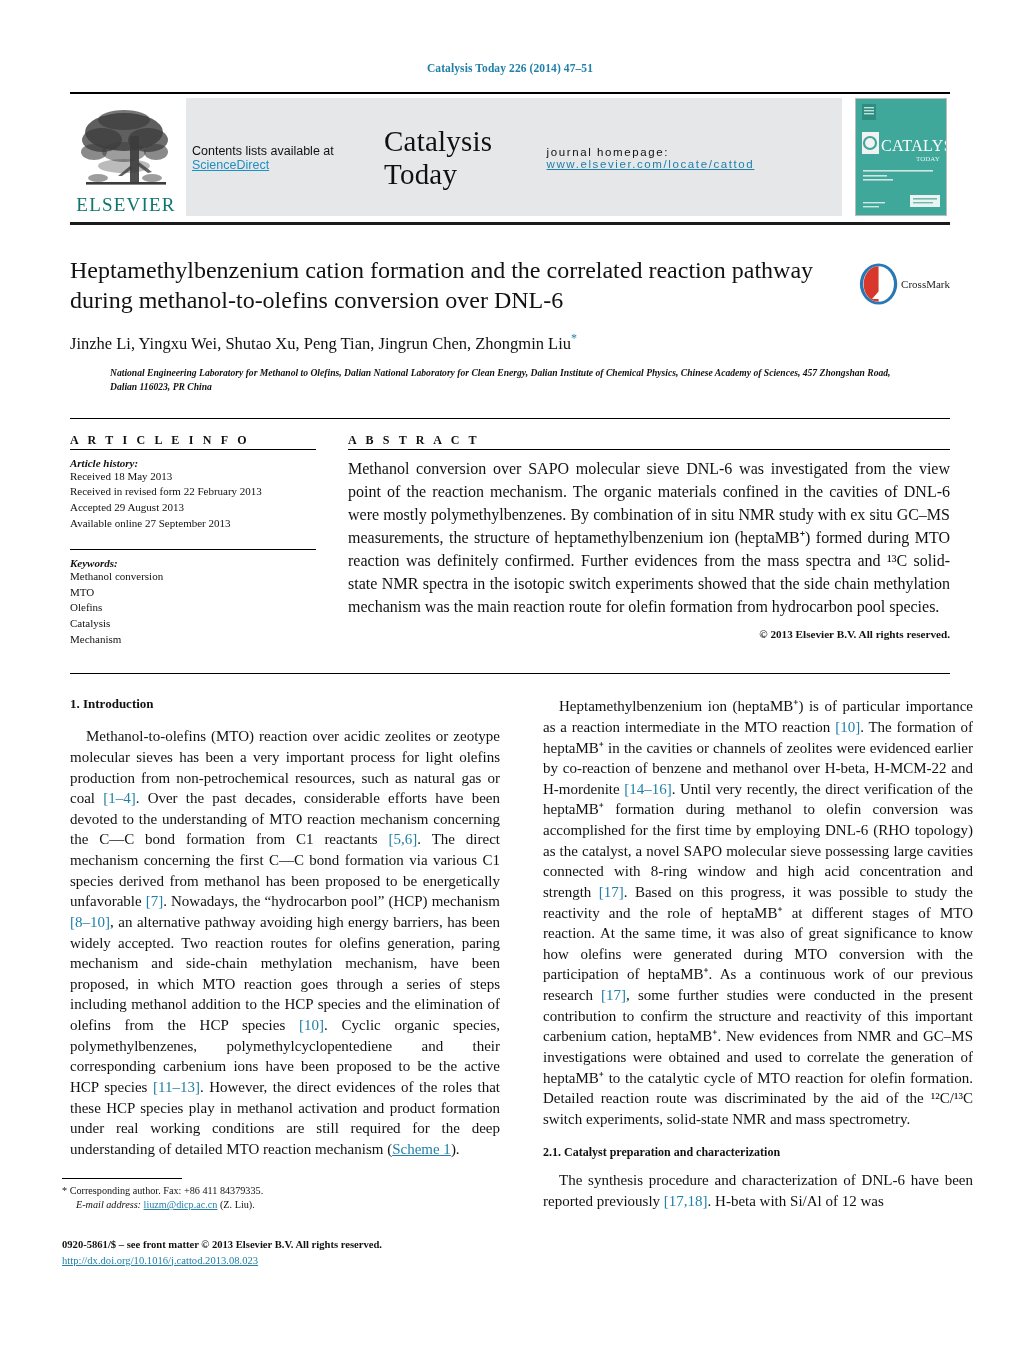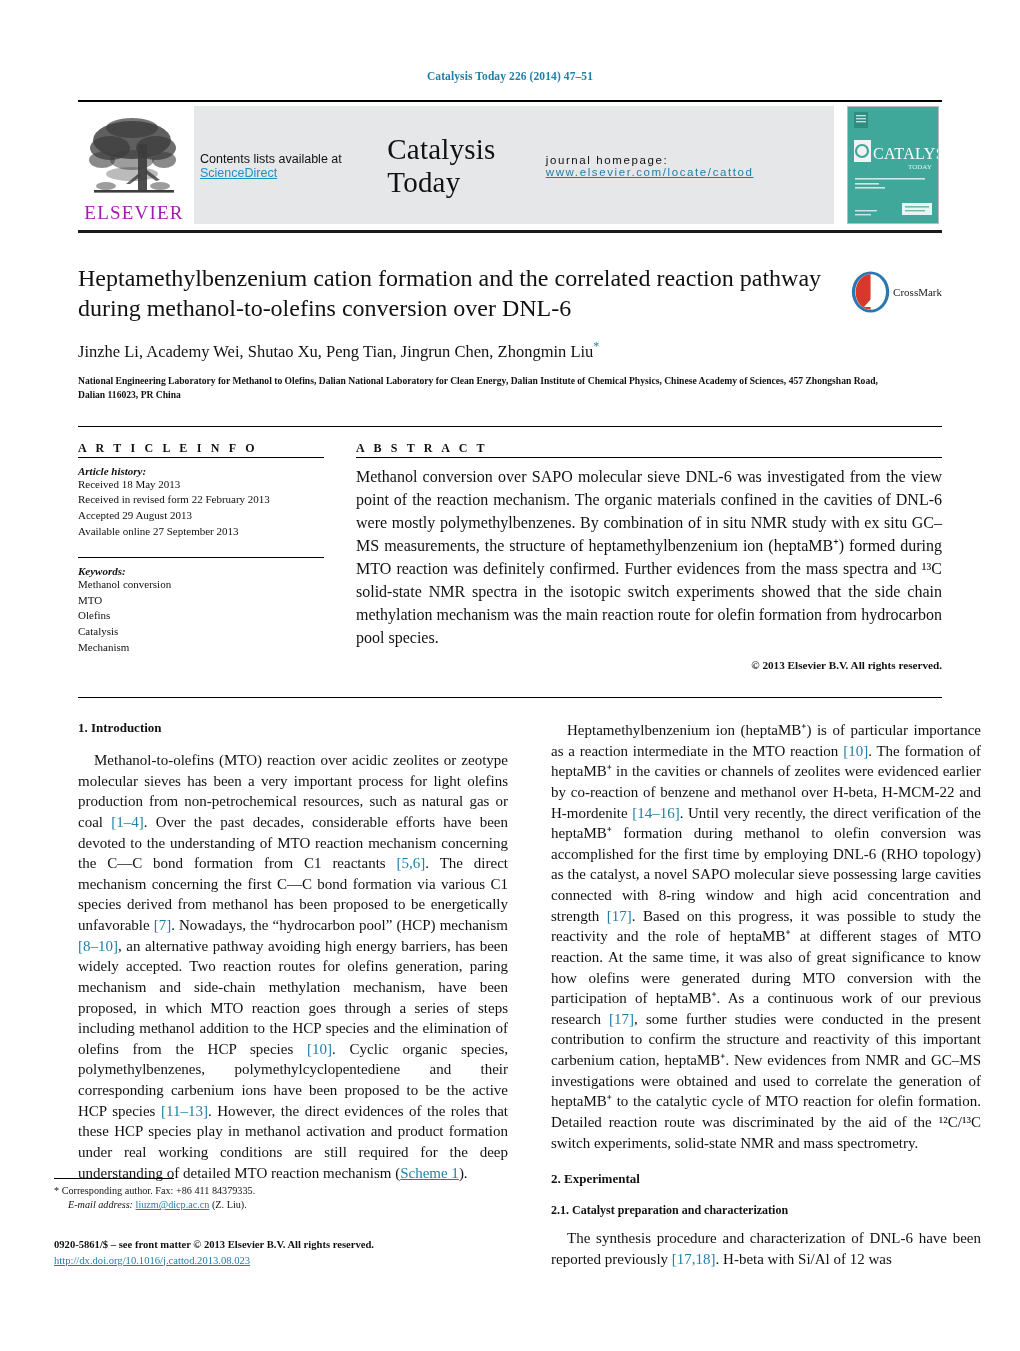--- a/index.html
+++ b/index.html
@@ -6,21 +6,21 @@
   html, body { margin:0; padding:0; }
   body {
     width:1020px; height:1351px;
     background:#ffffff;
     font-family:"Liberation Serif", serif;
     color:#000;
     position:relative;
     overflow:hidden;
   }
 
-  .page { position:relative; width:1020px; height:1103px; padding:8px; }
+  .page { position:relative; width:1020px; height:1103px; padding:0; }
 
   
   .runhead {
     text-align:center;
     font-family:"Liberation Serif", serif;
     font-weight:bold;
     font-size:11.5px;
     color:#1f7fa8;
     letter-spacing:0.1px;
     padding-top:62px;
@@ -39,21 +39,21 @@
     width:112px; flex:0 0 112px;
     display:flex; flex-direction:column;
     align-items:center; justify-content:flex-end;
     padding-bottom:2px;
   }
   .tree-svg { display:block; }
   .elsevier-word {
     font-family:"Liberation Serif", serif;
     font-size:19px;
     letter-spacing:1.2px;
-    color:#a21caf;
+    color:#0f766e;
     font-weight:400;
     line-height:1;
     margin-top:1px;
   }
   .hdr-center {
     flex:1 1 auto;
     background:#e6e7e8;
     display:flex; 
     align-items:center; justify-content:space-between;
     padding:14px 6px 12px 6px;
@@ -118,25 +118,27 @@
   .authors {
     margin-top:16px;
     font-family:"Liberation Serif", serif;
     font-size:16.5px;
     color:#111;
   }
   .authors .star { color:#1f7fa8; font-size:12px; vertical-align:super; }
   .affil {
     margin-top:12px;
     font-family:"Liberation Serif", serif;
+    font-style:italic;
     font-weight:bold;
     font-size:9.6px;
     line-height:1.45;
     color:#111;
     max-width:800px;
+    margin-left:40px;
   }
 
   
   .info-rule-top { margin:24px 70px 0 70px; border-top:1px solid #000; }
   .info-wrap {
     margin:14px 70px 0 70px;
     display:flex; gap:32px;
   }
   .col-info { width:246px; flex:0 0 246px; }
   .col-abs  { flex:1 1 auto; }
@@ -203,21 +205,21 @@
     margin:0 0 2px 0;
     color:#111;
     hyphens:auto;
   }
   a.ref, .ref {
     color:#1f7fa8; text-decoration:none;
   }
   .schemelink { color:#1f7fa8; text-decoration:underline; }
 
   
-  .foot-wrap { position:absolute; left:54px; top:1178px; width:430px; }
+  .foot-wrap { position:absolute; left:62px; top:1178px; width:430px; }
   .foot-rule { width:120px; border-top:1px solid #000; margin-bottom:5px; }
   .foot-line {
     font-family:"Liberation Serif", serif;
     font-size:10.2px; line-height:1.4; color:#111;
   }
   .foot-line .ital { font-style:italic; }
   .foot-link { color:#1f7fa8; }
   .issn-block { margin-top:26px; }
   .issn-line {
     font-family:"Liberation Serif", serif;
@@ -301,21 +303,21 @@
       <svg width="44" height="46" viewBox="0 0 44 46">
         <ellipse cx="22" cy="23" rx="20" ry="22" fill="#2878b5"></ellipse>
         <ellipse cx="22" cy="23" rx="16.5" ry="19" fill="#ffffff"></ellipse>
         <path d="M6 23 a16 19 0 0 1 16 -19 v38 a16 19 0 0 1 -16 -19z" fill="#d8382b"></path>
         <path d="M22 31 l-7 8 h14 z" fill="#ffffff"></path>
       </svg>
       <span class="cm-label">CrossMark</span>
     </div>
     <h1 class="paper-title">Heptamethylbenzenium cation formation and the correlated reaction pathway during methanol-to-olefins conversion over DNL-6</h1>
     <div class="authors">
-      <span>Jinzhe Li, Academy Wei, Shutao Xu, Peng Tian, Jingrun Chen, Zhongmin Liu</span><span class="star">*</span>
+      <span>Jinzhe Li, Yingxu Wei, Shutao Xu, Peng Tian, Jingrun Chen, Zhongmin Liu</span><span class="star">*</span>
     </div>
     <div class="affil">National Engineering Laboratory for Methanol to Olefins, Dalian National Laboratory for Clean Energy, Dalian Institute of Chemical Physics, Chinese Academy of Sciences, 457 Zhongshan Road, Dalian 116023, PR China</div>
   </div>
 
   <div class="info-rule-top"></div>
   <div class="info-wrap">
 
     <div class="col-info">
       <div class="sec-head">A R T I C L E   I N F O</div>
       <div class="thin-rule"></div>
@@ -349,21 +351,20 @@
   <div class="body-wrap">
 
     <div class="bcol">
       <h2 class="h-sec">1.  Introduction</h2>
       <p class="para"><span>Methanol-to-olefins (MTO) reaction over acidic zeolites or zeotype molecular sieves has been a very important process for light olefins production from non-petrochemical resources, such as natural gas or coal </span><a class="ref" href="#">[1–4]</a><span>. Over the past decades, considerable efforts have been devoted to the understanding of MTO reaction mechanism concerning the C—C bond formation from C1 reactants </span><a class="ref" href="#">[5,6]</a><span>. The direct mechanism concerning the first C—C bond formation via various C1 species derived from methanol has been proposed to be energetically unfavorable </span><a class="ref" href="#">[7]</a><span>. Nowadays, the “hydrocarbon pool” (HCP) mechanism </span><a class="ref" href="#">[8–10]</a><span>, an alternative pathway avoiding high energy barriers, has been widely accepted. Two reaction routes for olefins generation, paring mechanism and side-chain methylation mechanism, have been proposed, in which MTO reaction goes through a series of steps including methanol addition to the HCP species and the elimination of olefins from the HCP species </span><a class="ref" href="#">[10]</a><span>. Cyclic organic species, polymethylbenzenes, polymethylcyclopentediene and their corresponding carbenium ions have been proposed to be the active HCP species </span><a class="ref" href="#">[11–13]</a><span>. However, the direct evidences of the roles that these HCP species play in methanol activation and product formation under real working conditions are still required for the deep understanding of detailed MTO reaction mechanism (</span><a class="schemelink" href="#">Scheme 1</a><span>).</span></p>
     </div>
 
     <div class="bcol">
       <p class="para"><span>Heptamethylbenzenium ion (heptaMB⁺) is of particular importance as a reaction intermediate in the MTO reaction </span><a class="ref" href="#">[10]</a><span>. The formation of heptaMB⁺ in the cavities or channels of zeolites were evidenced earlier by co-reaction of benzene and methanol over H-beta, H-MCM-22 and H-mordenite </span><a class="ref" href="#">[14–16]</a><span>. Until very recently, the direct verification of the heptaMB⁺ formation during methanol to olefin conversion was accomplished for the first time by employing DNL-6 (RHO topology) as the catalyst, a novel SAPO molecular sieve possessing large cavities connected with 8-ring window and high acid concentration and strength </span><a class="ref" href="#">[17]</a><span>. Based on this progress, it was possible to study the reactivity and the role of heptaMB⁺ at different stages of MTO reaction. At the same time, it was also of great significance to know how olefins were generated during MTO conversion with the participation of heptaMB⁺. As a continuous work of our previous research </span><a class="ref" href="#">[17]</a><span>, some further studies were conducted in the present contribution to confirm the structure and reactivity of this important carbenium cation, heptaMB⁺. New evidences from NMR and GC–MS investigations were obtained and used to correlate the generation of heptaMB⁺ to the catalytic cycle of MTO reaction for olefin formation. Detailed reaction route was discriminated by the aid of the ¹²C/¹³C switch experiments, solid-state NMR and mass spectrometry.</span></p>
 
-      <h2 class="h-sec" style="margin-top:18px;">2.  Experimental</h2>
       <h3 class="h-sub">2.1.  Catalyst preparation and characterization</h3>
       <p class="para"><span>The synthesis procedure and characterization of DNL-6 have been reported previously </span><a class="ref" href="#">[17,18]</a><span>. H-beta with Si/Al of 12 was</span></p>
     </div>
   </div>
 
   <div class="foot-wrap">
     <div class="foot-rule"></div>
     <div class="foot-line">
       <span>*</span>
       <span>Corresponding author. Fax: +86 411 84379335.</span>

